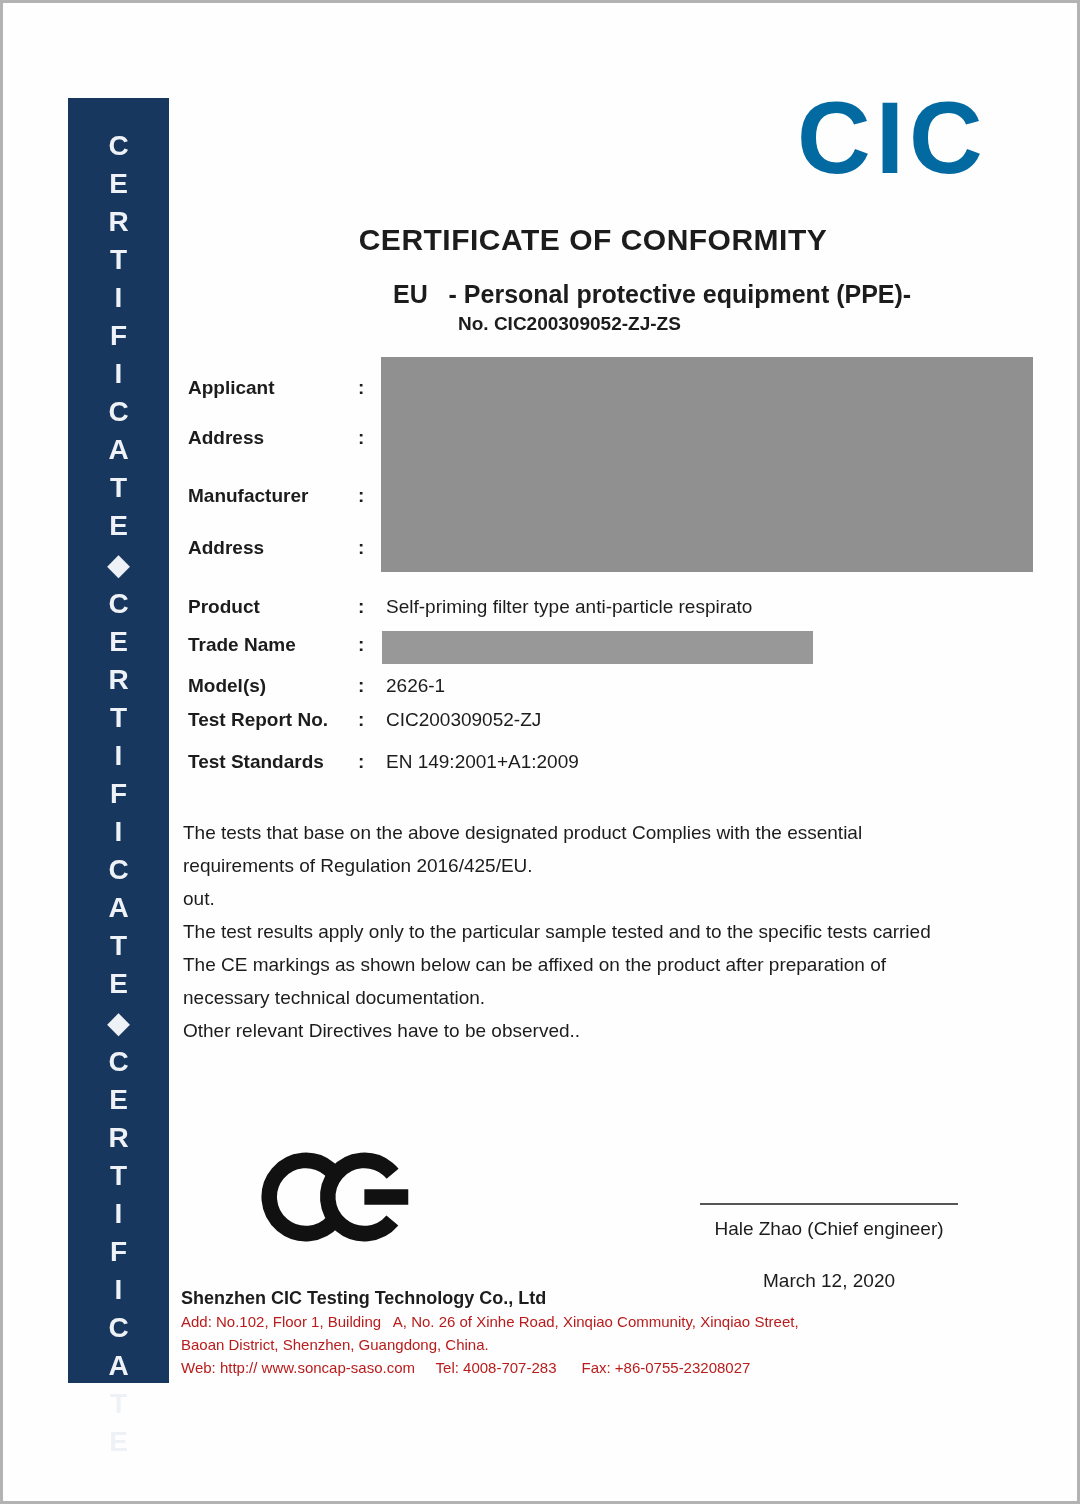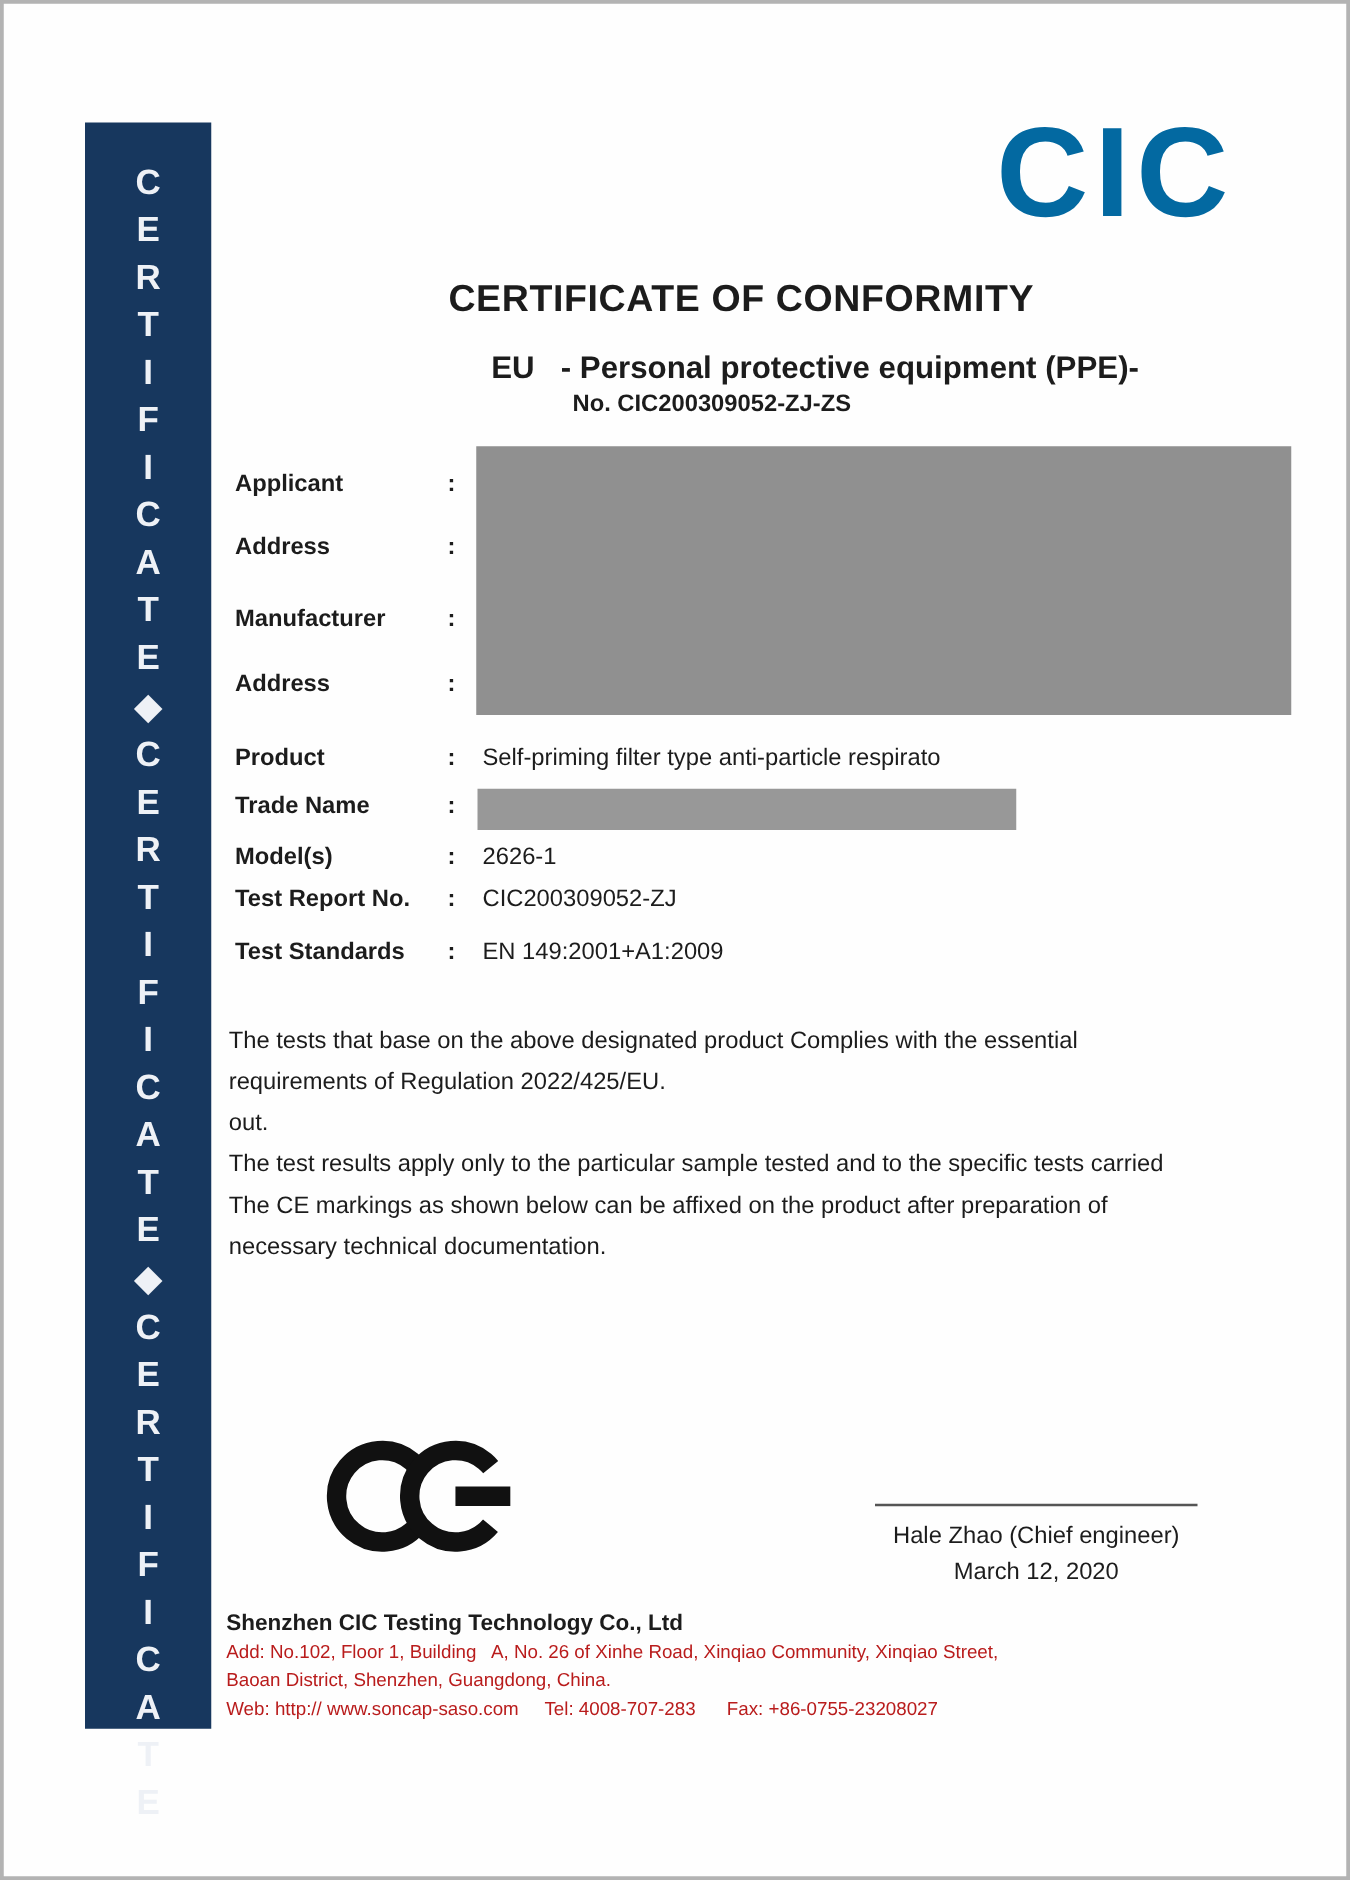--- a/index.html
+++ b/index.html
@@ -39,21 +39,21 @@
   .frow .val{flex:1;}
   
   .body-text{position:absolute;left:180px;top:813px;width:810px;font-size:19px;}
   .bline{line-height:33px;height:33px;white-space:nowrap;}
   
   .ce{position:absolute;left:258px;top:1146px;}
   
   .sign{position:absolute;left:690px;top:1200px;width:272px;text-align:center;font-size:19px;}
   .sign-rule{border-top:2px solid #555;width:258px;margin:0 auto 9px auto;height:0;}
   .sign-name{line-height:29px;}
-  .sign-date{line-height:29px;}
+  .sign-date{line-height:29px;margin-top:23px;}
   
   .footer{position:absolute;left:178px;top:1283px;width:830px;}
   .footer-company{font-size:18px;font-weight:bold;line-height:24px;}
   .footer-line{font-size:15px;line-height:23px;white-space:pre-wrap;color:#b91c1c;}
 </style>
 </head>
 <body>
 
 <div class="page">
 
@@ -106,25 +106,26 @@
     <span class="val">CIC200309052-ZJ</span>
   </div>
   <div class="frow" style="top:747px">
     <span class="lbl">Test Standards</span>
     <span class="colon">:</span>
     <span class="val">EN 149:2001+A1:2009</span>
   </div>
 
   <div class="body-text">
     <div class="bline">The tests that base on the above designated product Complies with the essential</div>
-    <div class="bline">requirements of Regulation 2022/425/EU.</div>
+    <div class="bline">requirements of Regulation 2016/425/EU.</div>
     <div class="bline">out.</div>
     <div class="bline">The test results apply only to the particular sample tested and to the specific tests carried</div>
     <div class="bline">The CE markings as shown below can be affixed on the product after preparation of</div>
     <div class="bline">necessary technical documentation.</div>
+    <div class="bline">Other relevant Directives have to be observed..</div>
   </div>
 
   <svg class="ce" width="150" height="96" viewBox="0 0 164 104" aria-hidden="true">
     <g fill="none" stroke="#111" stroke-width="17">
       <circle cx="49" cy="52" r="40" stroke-dasharray="195.5 55.8" transform="rotate(40 49 52)"></circle>
       <circle cx="113" cy="52" r="40" stroke-dasharray="195.5 55.8" transform="rotate(40 113 52)"></circle>
       <line x1="113" y1="52" x2="161" y2="52"></line>
     </g>
   </svg>
 

